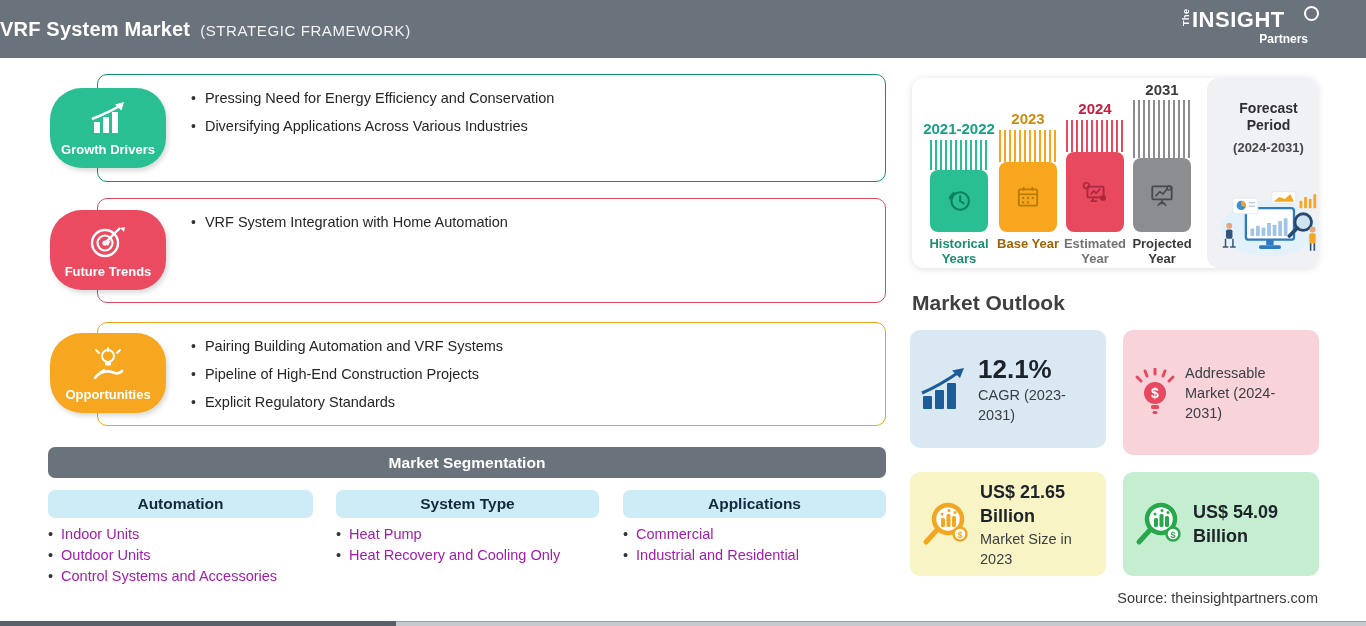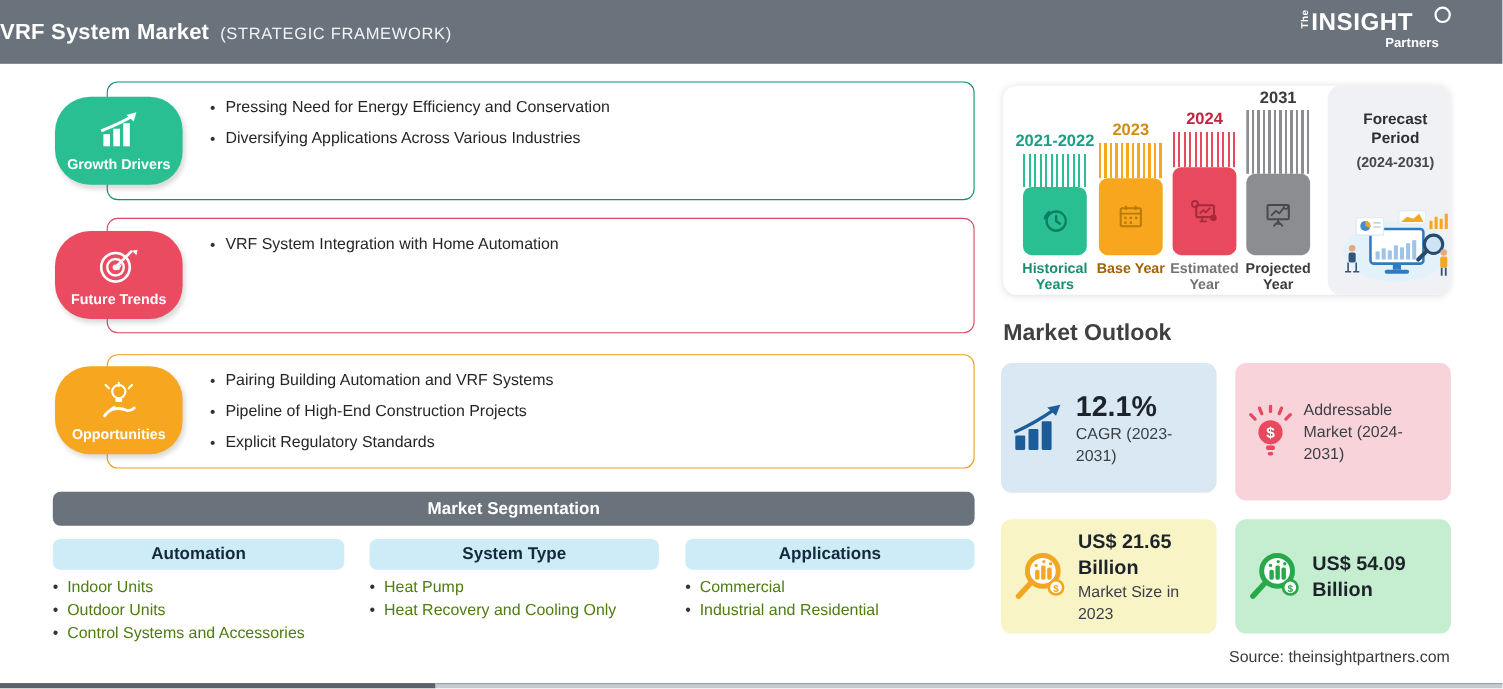--- a/index.html
+++ b/index.html
@@ -46,21 +46,21 @@
   .seg-head { position:absolute; top:490px; height:28px; background:#cdecf7; border-radius:7px;
               display:flex; align-items:center; justify-content:center; color:#14293e;
               font-size:15.5px; font-weight:bold; }
   .seg-head.c1 { left:48px;  width:265px; }
   .seg-head.c2 { left:336px; width:263px; }
   .seg-head.c3 { left:623px; width:263px; }
   .seg-list { position:absolute; top:524px; }
   .seg-list.c1 { left:48px; }
   .seg-list.c2 { left:336px; }
   .seg-list.c3 { left:623px; }
-  .sitem { display:flex; gap:8px; font-size:14.5px; color:#4d7c0f; line-height:21px; }
+  .sitem { display:flex; gap:8px; font-size:14.5px; color:#a21caf; line-height:21px; }
   .sitem::before { content:"•"; color:#333; }
 
   
   .tl-card { position:absolute; left:912px; top:78px; width:406px; height:190px; background:#fff;
              border-radius:12px; box-shadow:0 1px 7px rgba(70,80,95,.18); }
   .tl-bar { position:absolute; }
   .tl-year { position:absolute; width:100px; text-align:center; font-size:15px; font-weight:bold; }
   .tl-stripes { position:absolute; width:58px; }
   .tl-solid { position:absolute; width:58px; border-radius:8px; display:flex; align-items:center;
               justify-content:center; }

